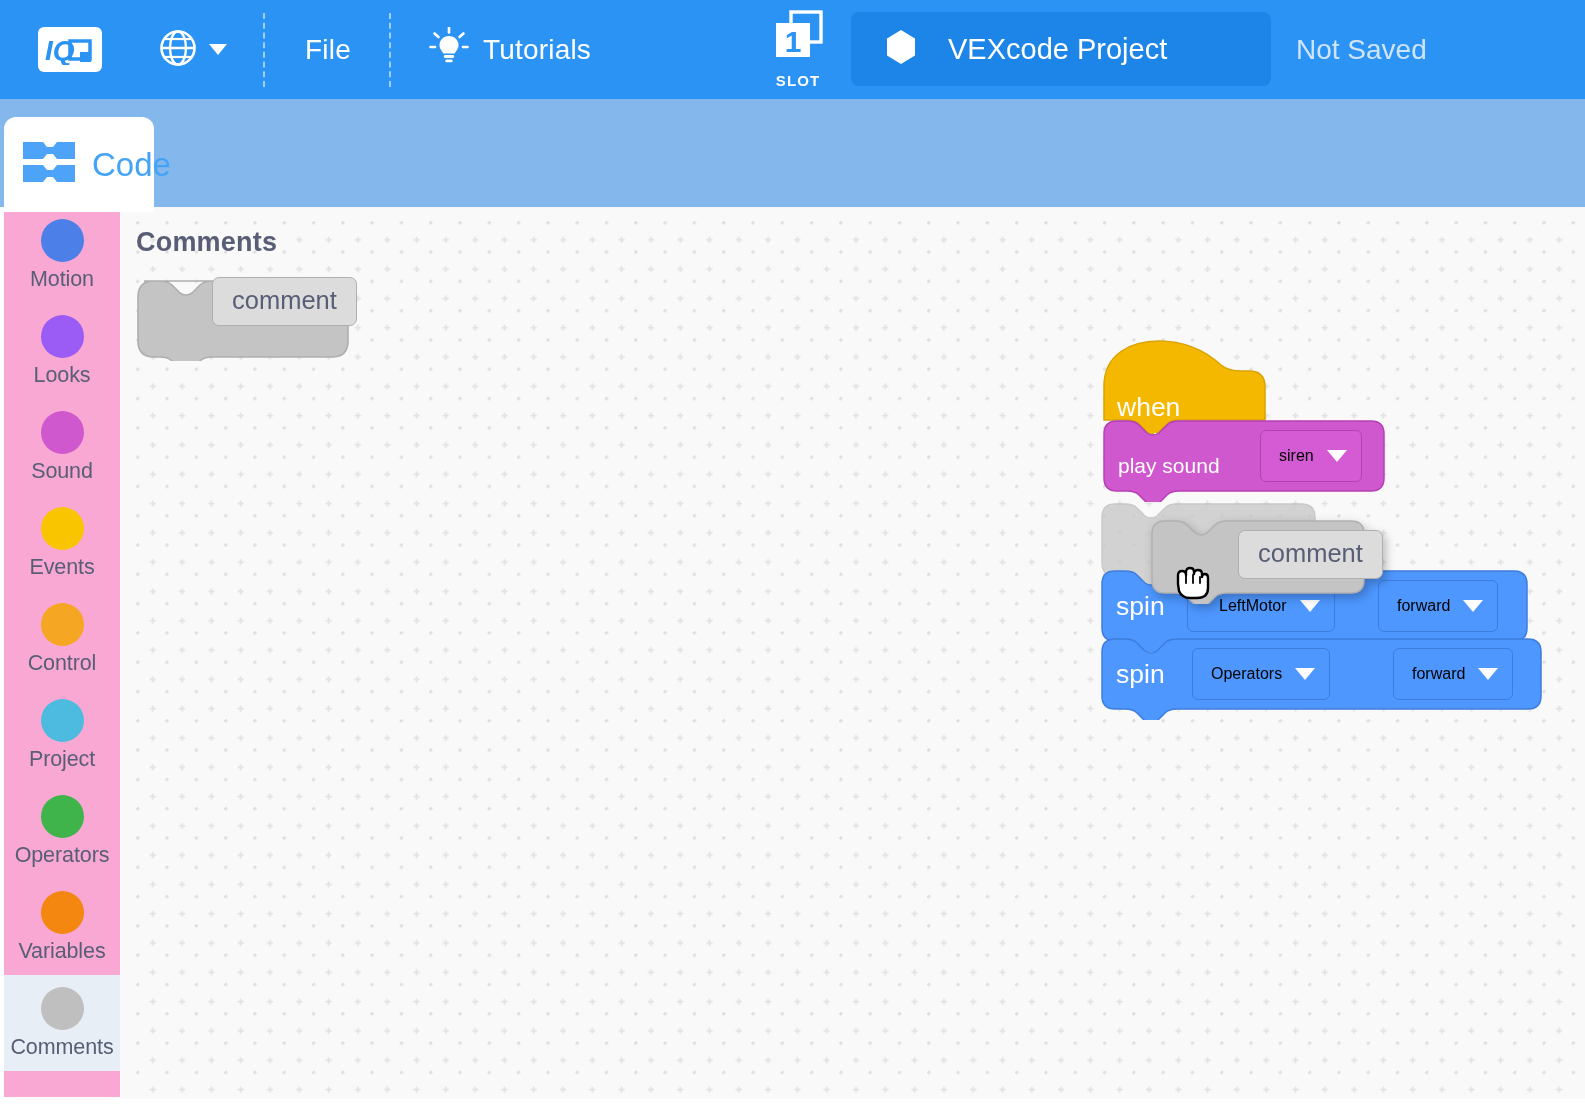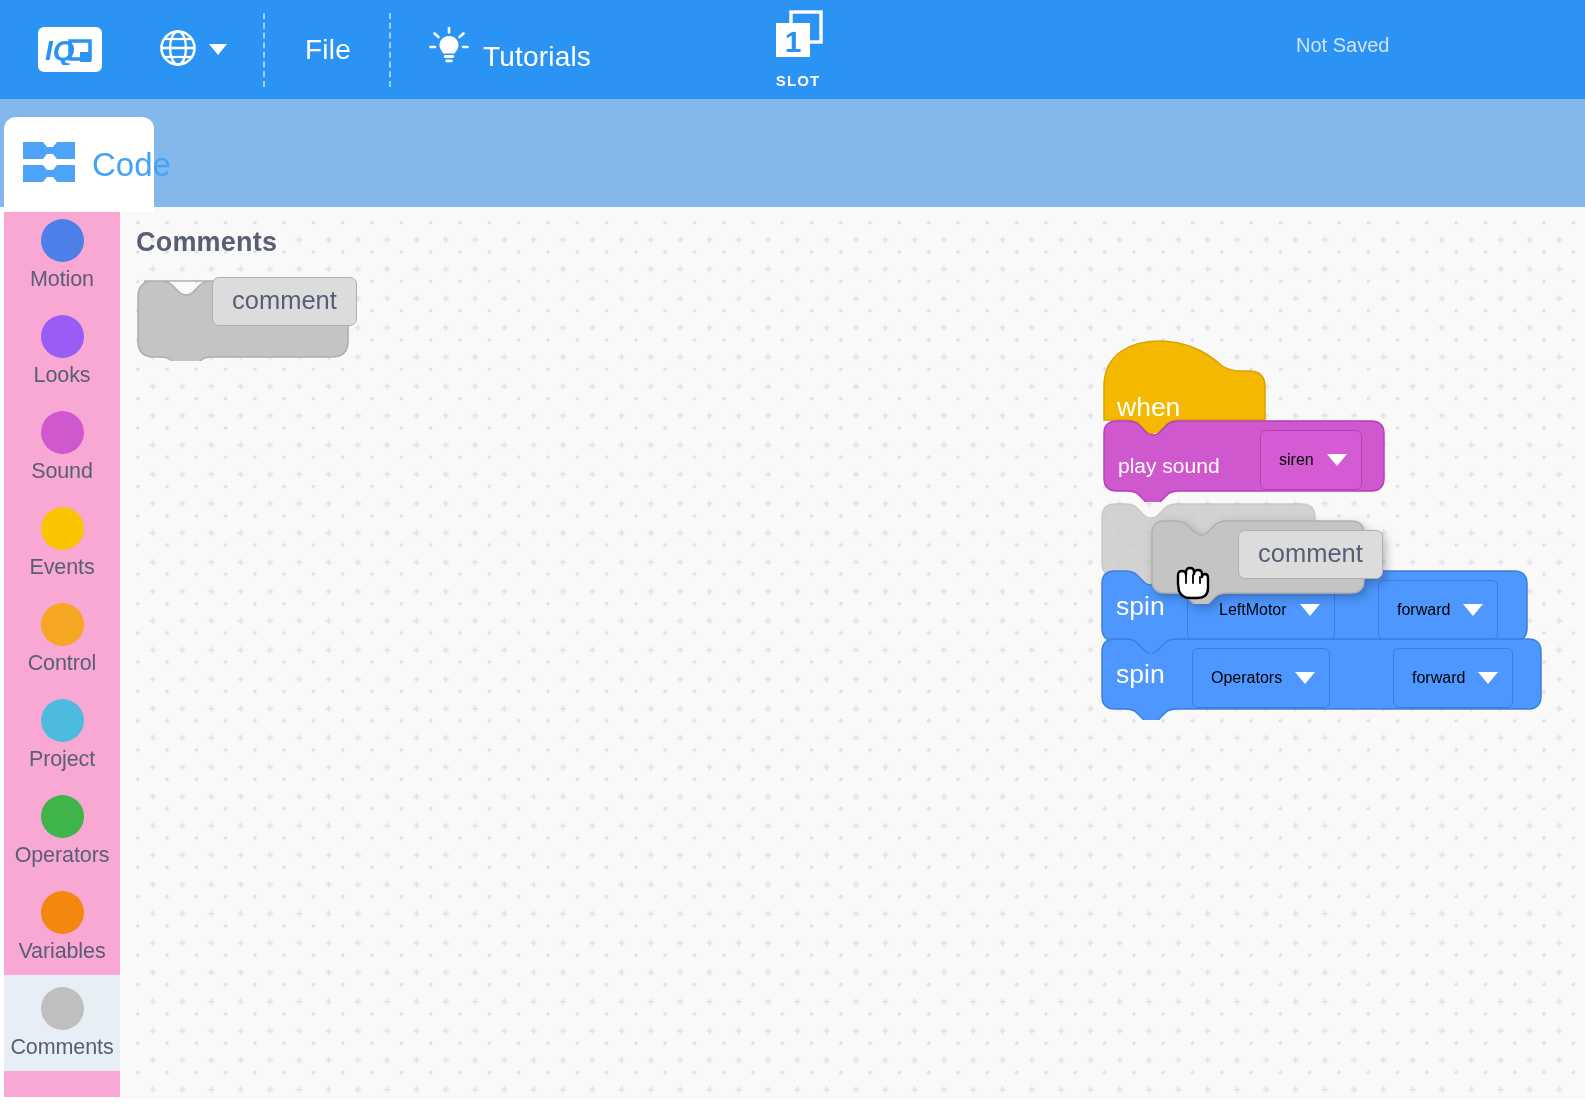--- a/index.html
+++ b/index.html
@@ -66,21 +66,21 @@
     color: #ffffff;
     font-size: 28px;
     letter-spacing: .2px;
     cursor: pointer;
     white-space: nowrap;
   }
   .tb-file { margin-left: 40px; }
   .tb-tut {
     margin-left: 38px;
     display: flex;
-    align-items: flex-end;
+    align-items: center;
     gap: 14px;
     cursor: pointer;
   }
   .tb-slot {
     position: absolute;
     left: 766px;
     top: 9px;
     width: 64px;
     display: flex;
     flex-direction: column;
@@ -111,21 +111,21 @@
     color: #ffffff;
     font-size: 29px;
     margin-left: 30px;
     white-space: nowrap;
   }
   .tb-notsaved {
     position: absolute;
     left: 1296px;
     top: 34px;
     color: #cfe4fb;
-    font-size: 20px;
+    font-size: 28px;
     white-space: nowrap;
   }
 
   
   .subband {
     position: absolute;
     top: 99px; left: 0;
     width: 1585px;
     height: 108px;
     background: #84b8ec;
@@ -232,21 +232,21 @@
     font-size: 25.5px;
     padding: 8px 19px 10px 19px;
     white-space: nowrap;
   }
 
   .dropdown {
     display: flex;
     align-items: center;
     border-radius: 6px;
     padding: 0 14px 0 18px;
-    height: 60px;
+    height: 52px;
     gap: 13px;
     cursor: pointer;
   }
   .dd-blue { background: #4d97ff; border: 1.5px solid #3d7ddd; }
   .dd-pink { background: #d45bd4; border: 1.5px solid #b63fb6; }
   .dd-caret {
     width: 0; height: 0;
     border-left: 10px solid transparent;
     border-right: 10px solid transparent;
     border-top: 12px solid #ffffff;
@@ -585,17 +585,25 @@
       <span>
         <svg width="58" height="56" viewBox="0 0 58 56">
           <rect x="22" y="3" width="30" height="30" fill="none" stroke="#ffffff" stroke-width="3.4"></rect>
           <rect x="7" y="14" width="34" height="34" fill="#ffffff"></rect>
           <text x="24" y="43" font-family="Liberation Sans, sans-serif" font-size="30" font-weight="bold" fill="#2a93f4" text-anchor="middle">1</text>
         </svg>
       </span>
       <span class="slot-label">SLOT</span>
     </div>
 
+    <div class="tb-project">
+      <span class="hexicon">
+        <svg width="34" height="38" viewBox="0 0 34 38">
+          <path d="M 17 2 L 31 10.5 L 31 27.5 L 17 36 L 3 27.5 L 3 10.5 Z" fill="#ffffff"></path>
+        </svg>
+      </span>
+      <span class="pname">VEXcode Project</span>
+    </div>
 
     <div class="tb-notsaved">Not Saved</div>
   </div>
 
 </div>
 
 </body></html>

